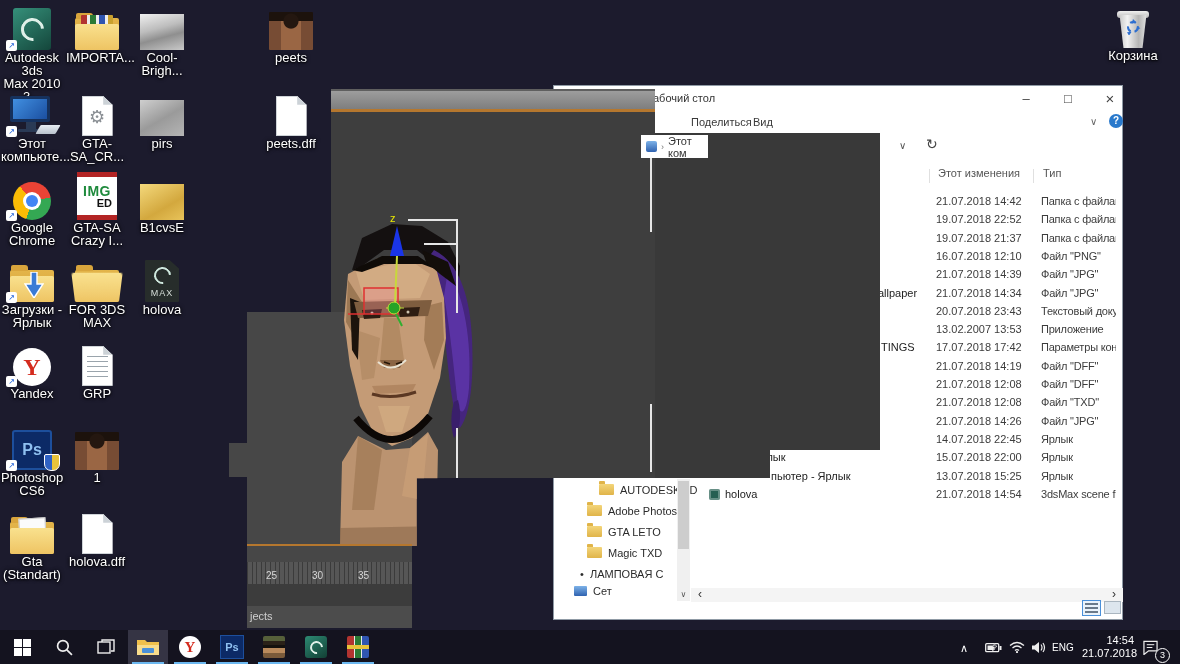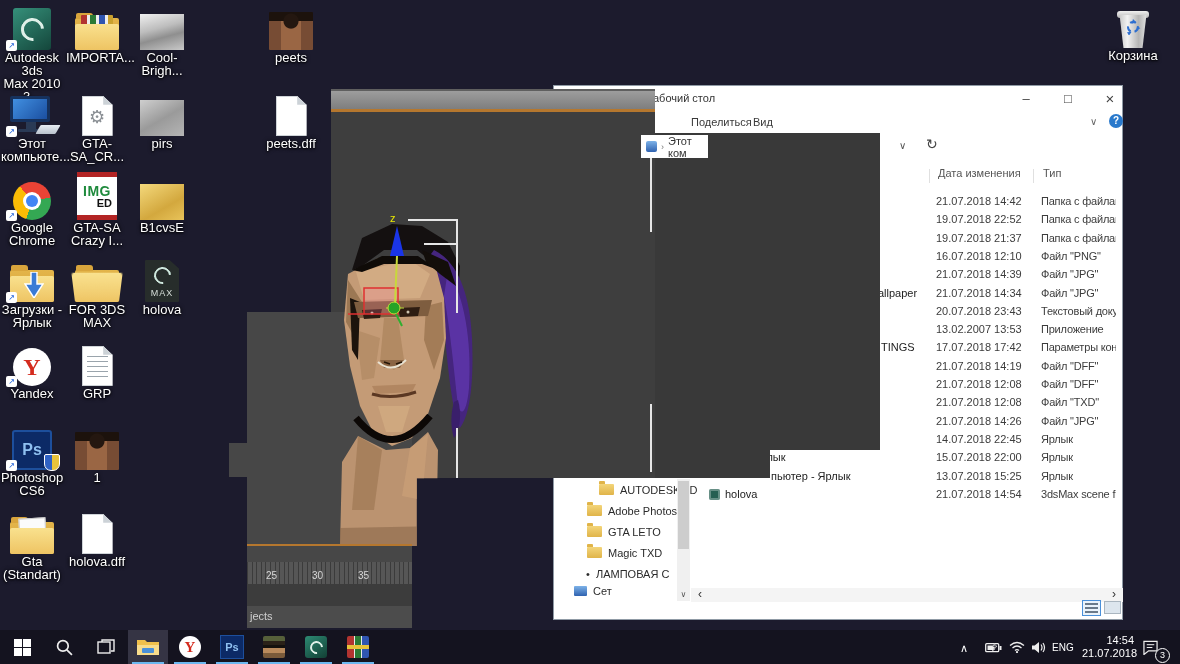--- a/index.html
+++ b/index.html
@@ -386,21 +386,21 @@
   <div class="cap cl"></div>
 
   <div class="rtab" style="left:137px">Поделиться</div>
   <div class="rtab" style="left:199px">Вид</div>
   <div class="rchev"></div>
   <div class="rhelp"></div>
 
   <div class="addr-chev"></div>
   <div class="addr-refresh"></div>
 
-  <div class="colhead" style="left:384px">Дата изменения</div>
+  <div class="colhead" style="left:384px">Этот изменения</div>
   <div class="colhead" style="left:489px">Тип</div>
   <div class="colsep" style="left:375px"></div>
   <div class="colsep" style="left:479px"></div>
 
   <div class="frows">
       <div class="frow" style="top: 107px;">
         <span class="fdate">21.07.2018 14:42</span>
         <span class="ftype">Папка с файлами</span>
       </div>
       <div class="frow" style="top: 125.3px;">
@@ -471,21 +471,21 @@
         <span class="fname" style="left: 155px;"><span class="maxmini"></span>holova</span>
         <span class="fdate">21.07.2018 14:54</span>
         <span class="ftype">3dsMax scene file</span>
       </div>
     </div>
 
   <div class="titem" style="left:45px;top:398px"><span class="tfold"></span><span>AUTODESK 3D</span></div>
   <div class="titem" style="left:33px;top:419px"><span class="tfold"></span><span>Adobe Photosh</span></div>
   <div class="titem" style="left:33px;top:440px"><span class="tfold"></span><span>GTA LETO</span></div>
   <div class="titem" style="left:33px;top:461px"><span class="tfold"></span><span>Magic TXD</span></div>
-  <div class="titem" style="left:32px;top:482px"><span>•&nbsp;&nbsp;</span><span>ЛАМПОВАЯ С</span></div>
+  <div class="titem" style="left:26px;top:482px"><span>•&nbsp;&nbsp;</span><span>ЛАМПОВАЯ С</span></div>
   <div class="titem" style="left:20px;top:499px;height:12px;overflow:hidden"><span class="tnet"></span><span>Сет</span></div>
 
   <div class="vsb">
       <span class="thumb"></span>
       <span class="dn"></span>
     </div>
   <div class="hsb">
       <span class="la"></span>
       <span class="ra"></span>
     </div>

